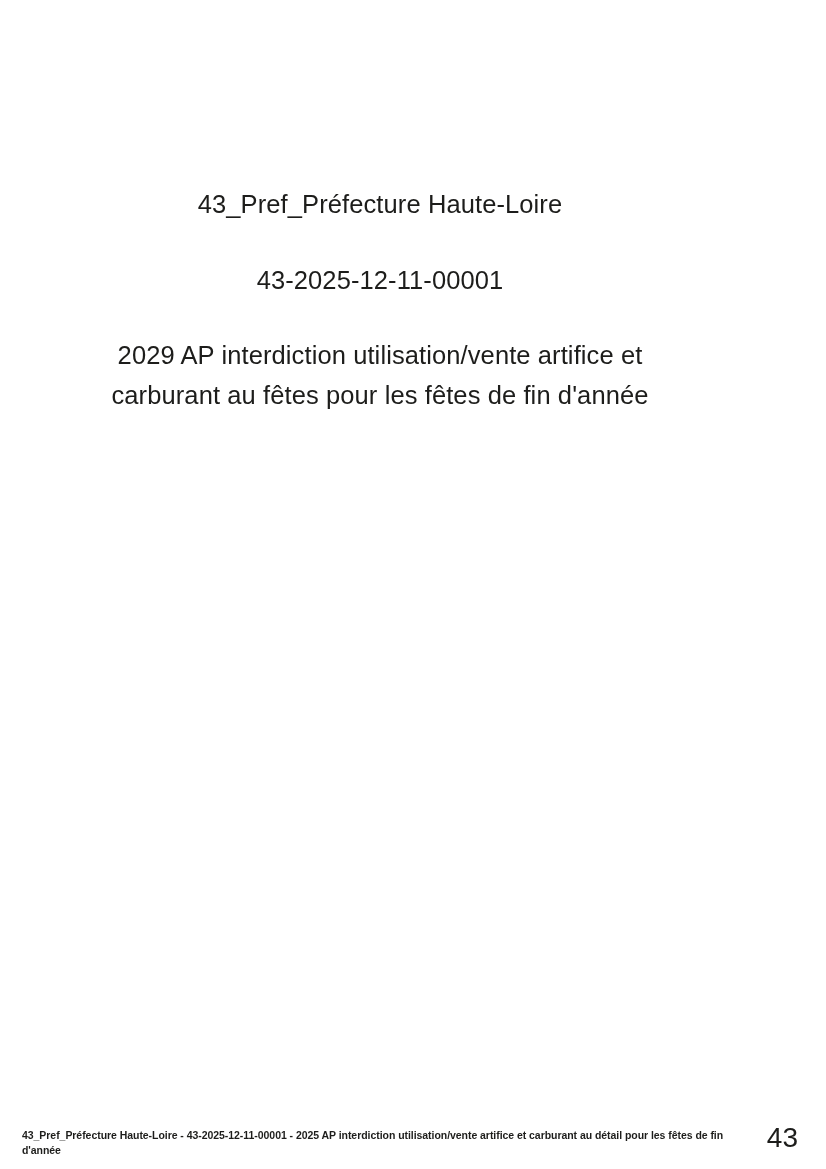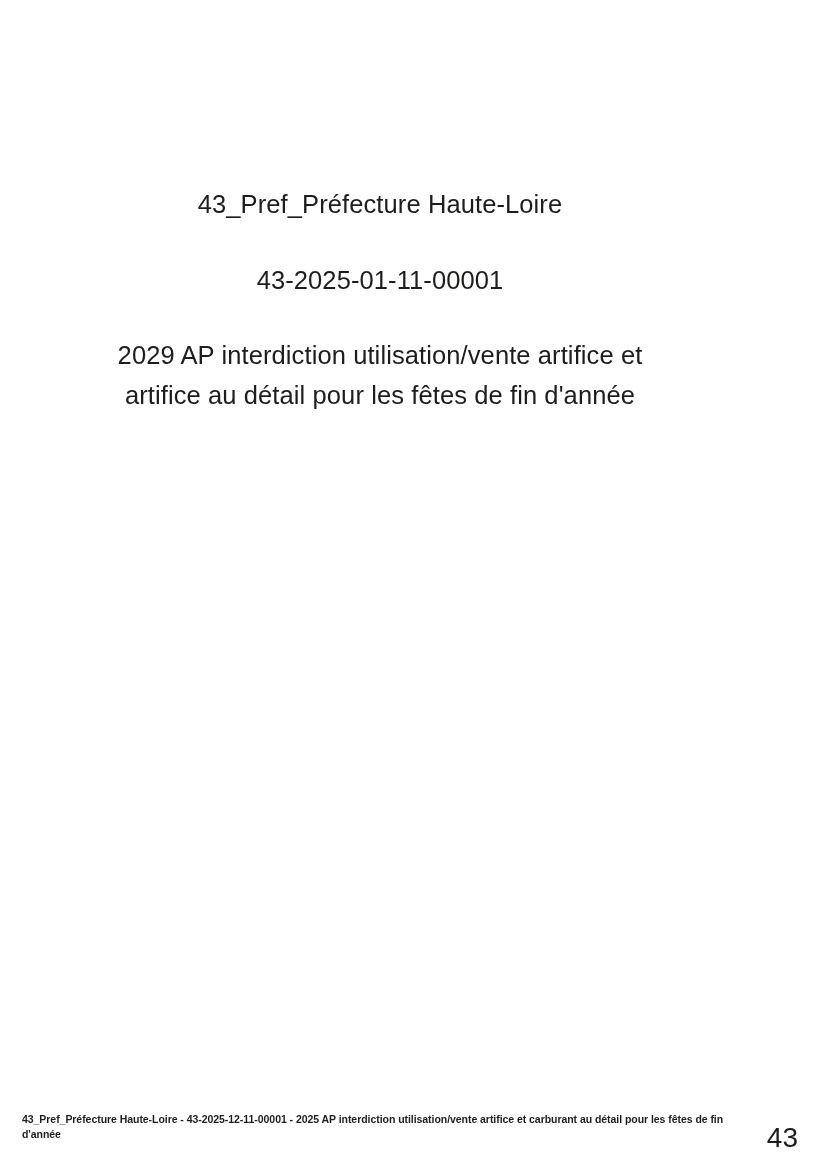--- a/index.html
+++ b/index.html
@@ -42,21 +42,21 @@
   .title-block {
     width: 720px;
     margin: 0 auto;
   }
   .title-block .title-line {
     width: 100%;
   }
   .footer {
     position: absolute;
     left: 22px;
-    bottom: 28px;
+    bottom: 12px;
     width: 720px;
   }
   .footer-text {
     font-size: 10.5px;
     line-height: 1.38;
     color: #1d1d1b;
     font-weight: 600;
     letter-spacing: -0.05px;
     width: 706px;
   }
@@ -75,26 +75,26 @@
 
 <div class="page">
 
   <div class="doc-body">
 
     <div class="title-block">
       <div class="title-line">43_Pref_Préfecture Haute-Loire</div>
 
       <div class="gap-1"></div>
 
-      <div class="title-line">43-2025-01-11-00001</div>
+      <div class="title-line">43-2025-12-11-00001</div>
 
       <div class="gap-2"></div>
 
       <div class="title-line">2029 AP interdiction utilisation/vente artifice et</div>
-      <div class="title-line">artifice au détail pour les fêtes de fin d'année</div>
+      <div class="title-line">carburant au fêtes pour les fêtes de fin d'année</div>
     </div>
 
   </div>
 
   <div class="footer">
     <div class="footer-text">43_Pref_Préfecture Haute-Loire - 43-2025-12-11-00001 - 2025 AP interdiction utilisation/vente artifice et carburant au détail pour les fêtes de fin d'année</div>
   </div>
 
   <div class="page-number">43</div>
 

